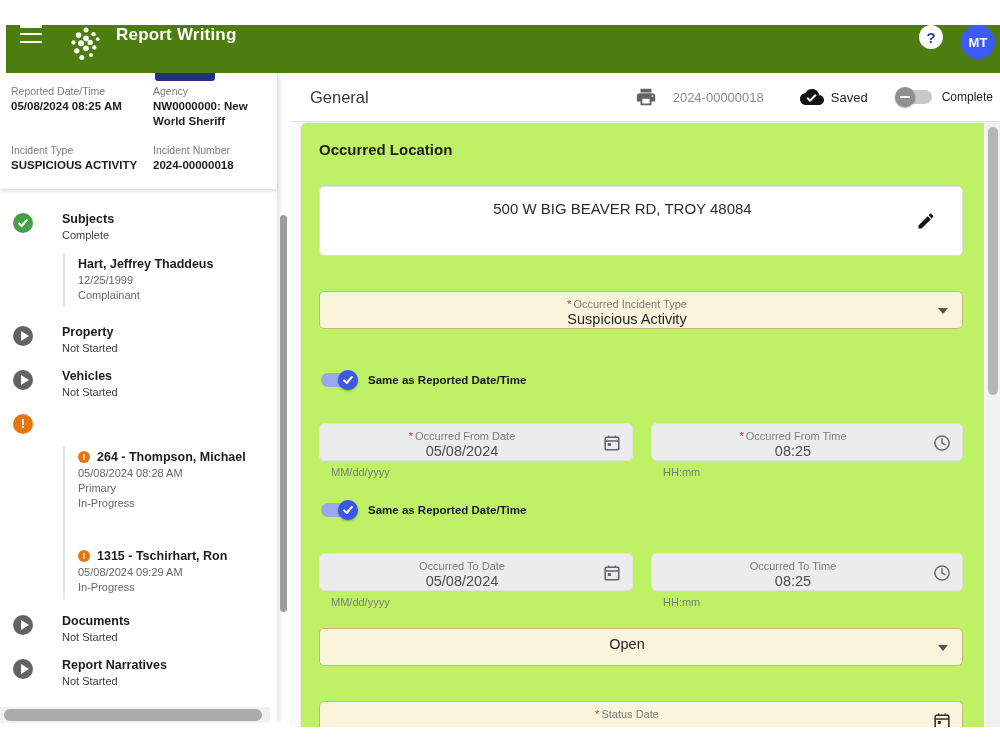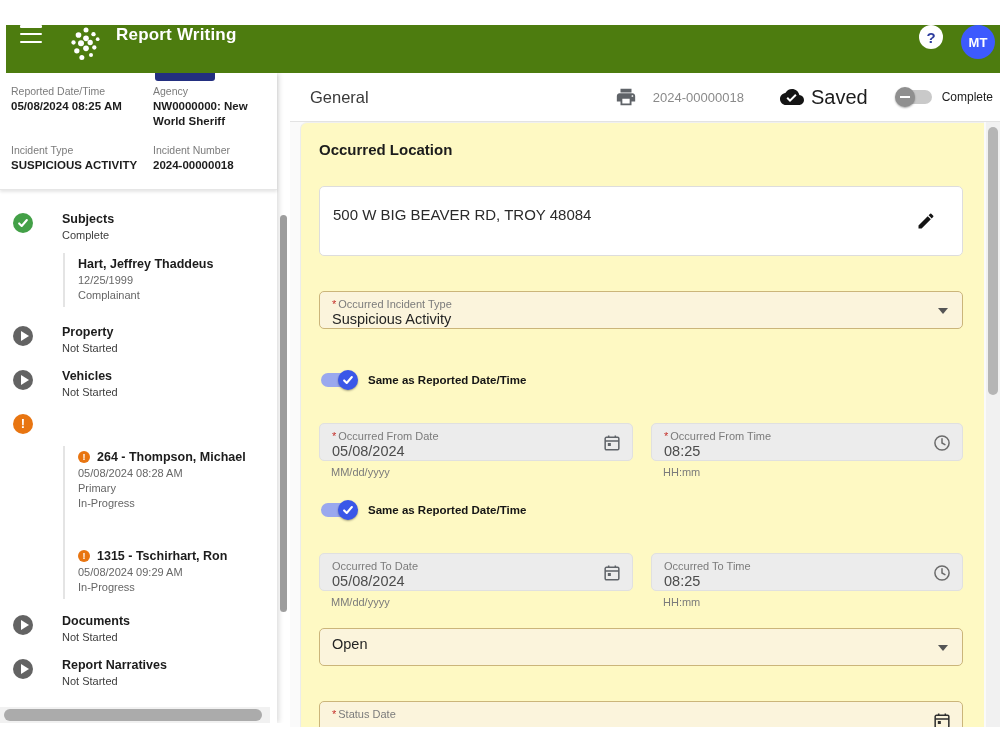--- a/index.html
+++ b/index.html
@@ -47,32 +47,32 @@
   .sb-hscroll-track { position:absolute; left:0; top:634px; width:270px; height:16px; background:#f1f1f1; }
   .sb-hscroll-thumb { position:absolute; left:4px; top:636px; width:258px; height:12px; background:#ababab; border-radius:6px; }
 
   
   .main { position:absolute; left:290px; top:73px; width:710px; height:654px; background:#fafafa; }
   .topbar { position:absolute; left:0; top:0; width:710px; height:49px; background:#fff; border-bottom:1px solid #e3e3e3; display:flex; align-items:center; }
   .page-title { font-size:16.5px; color:#3a3a3a; margin-left:20px; }
   .topbar-right { margin-left:auto; display:flex; align-items:center; margin-right:7px; }
   .incident-no { font-size:13px; color:#8a8a8a; margin-left:16px; }
   .saved-chip { display:flex; align-items:center; gap:7px; margin-left:36px; }
-  .saved-label { font-size:20px; color:#1c1c1c; }
+  .saved-label { font-size:13px; color:#1c1c1c; }
   .toggle-off { position:relative; width:34px; height:14px; background:#c9c9c9; border-radius:7px; margin-left:30px; cursor:pointer; }
   .toggle-off .thumb { position:absolute; left:-3px; top:-3px; width:20px; height:20px; border-radius:50%; background:#8f8f8f; box-shadow:0 1px 2px rgba(0,0,0,.35); display:flex; align-items:center; justify-content:center; }
   .toggle-off .minus { width:10px; height:2px; background:#fff; }
   .complete-label { font-size:12px; color:#1c1c1c; margin-left:10px; }
 
-  .content-card { position:absolute; left:10px; top:49px; width:684px; height:605px; background:#fef9c3; border-left:1px solid #ececec; border-top:1px solid #f0f0f0; border-top-left-radius:7px; overflow:hidden; }
+  .content-card { position:absolute; left:10px; top:49px; width:684px; height:605px; background:#bef264; border-left:1px solid #ececec; border-top:1px solid #f0f0f0; border-top-left-radius:7px; overflow:hidden;text-align:center; }
   .section-heading { position:absolute; left:18px; top:18px; font-size:15px; font-weight:bold; color:#1c1c1c; }
 
   .loc-card { position:absolute; left:18px; top:63px; width:644px; height:70px; border:1px solid #ddd; border-radius:5px; background:#fff; padding:13px 50px 0 13px; cursor:pointer; }
   .loc-label { font-size:12.5px; color:#8a8a8a; }
-  .loc-value { font-size:15px; color:#2b2b2b; margin-top:6px; }
+  .loc-value { font-size:15px; color:#2b2b2b; }
   .pencil-btn { position:absolute; right:26px; top:24px; cursor:pointer; }
 
   .field { position:absolute; border-radius:5px; padding:6px 40px 0 12px; height:38px; cursor:pointer; }
   .field.req { background:#fbf4dc; border:1px solid #cbb57a; }
   .field.dis { background:#ececec; border:1px solid #e0e0e0; }
   .f-label { font-size:11px; color:#7b7b7b; white-space:nowrap; }
   .f-value { font-size:14.5px; color:#242424; margin-top:1px; }
   .field.dis .f-value { color:#4c4c4c; }
   .ast { color:#c4302b; margin-right:2px; }
   .helper { position:absolute; font-size:11px; color:#7b7b7b; }

